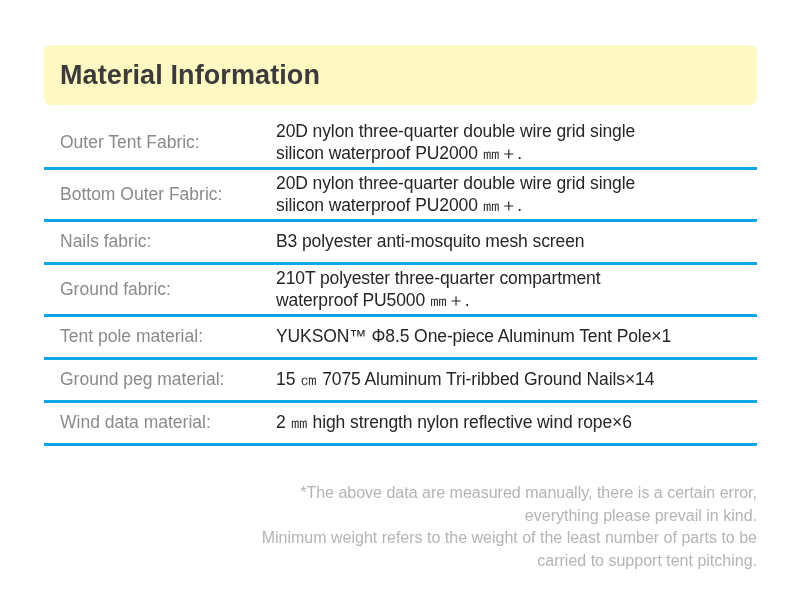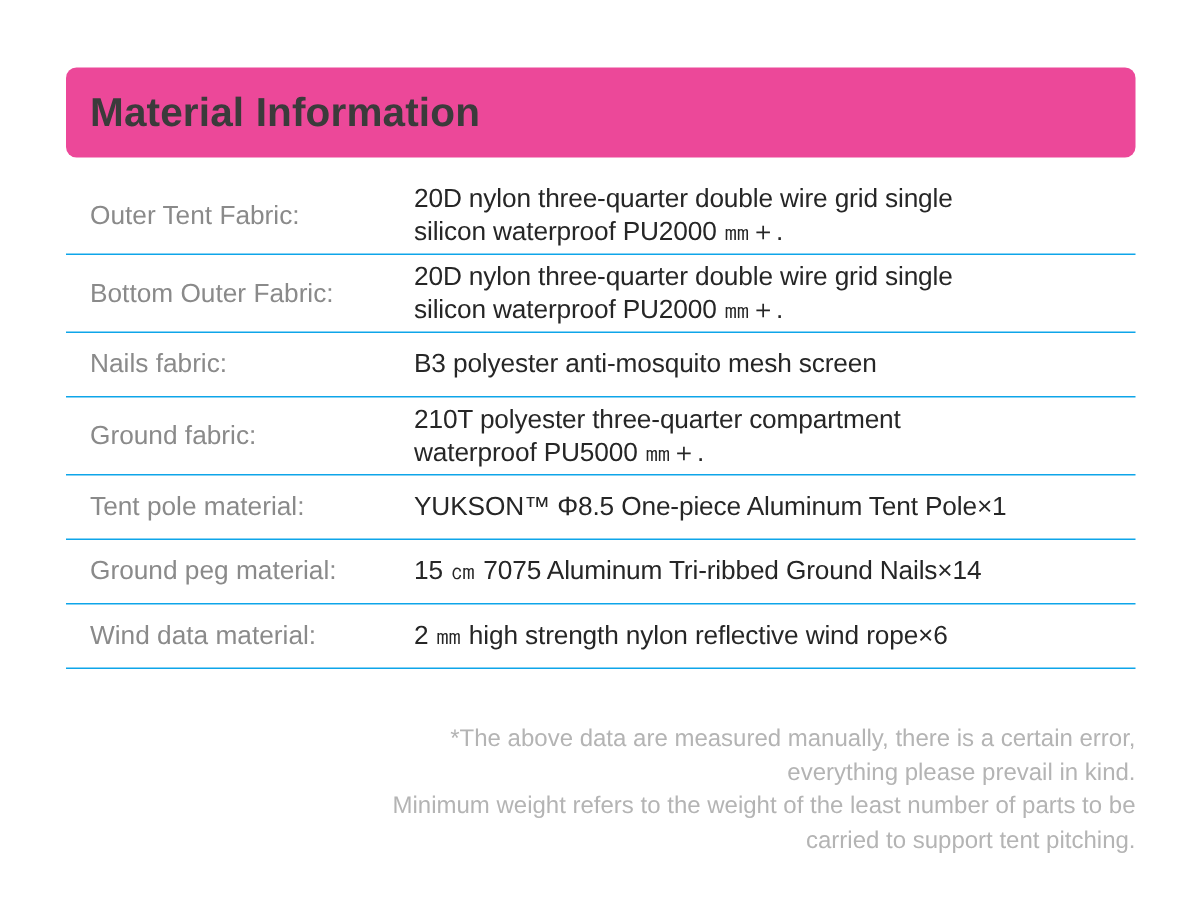--- a/index.html
+++ b/index.html
@@ -22,21 +22,21 @@
     box-sizing: border-box;
   }
 
   
   .header-band {
     position: absolute;
     left: 44px;
     top: 45px;
     width: 713px;
     height: 60px;
-    background: #ec4899;
+    background: #fef9c3;
     border-radius: 7px;
     display: flex;
     align-items: center;
   }
   .header-title {
     margin-left: 16px;
     font-size: 27px;
     font-weight: bold;
     color: #3b3b3b;
     letter-spacing: 0.1px;
@@ -46,21 +46,21 @@
   
   .spec-table {
     position: absolute;
     left: 44px;
     top: 118px;
     width: 713px;
   }
   .spec-row {
     display: flex;
     align-items: center;
-    border-bottom: 1px solid #0ea5e9;
+    border-bottom: 3px solid #0ea5e9;
     box-sizing: border-box;
     padding: 0;
   }
   .spec-row.r-two-line { min-height: 52px; }
   .spec-row.r-one-line { min-height: 43px; }
 
   .spec-label {
     width: 232px;
     flex: 0 0 232px;
     padding-left: 16px;

